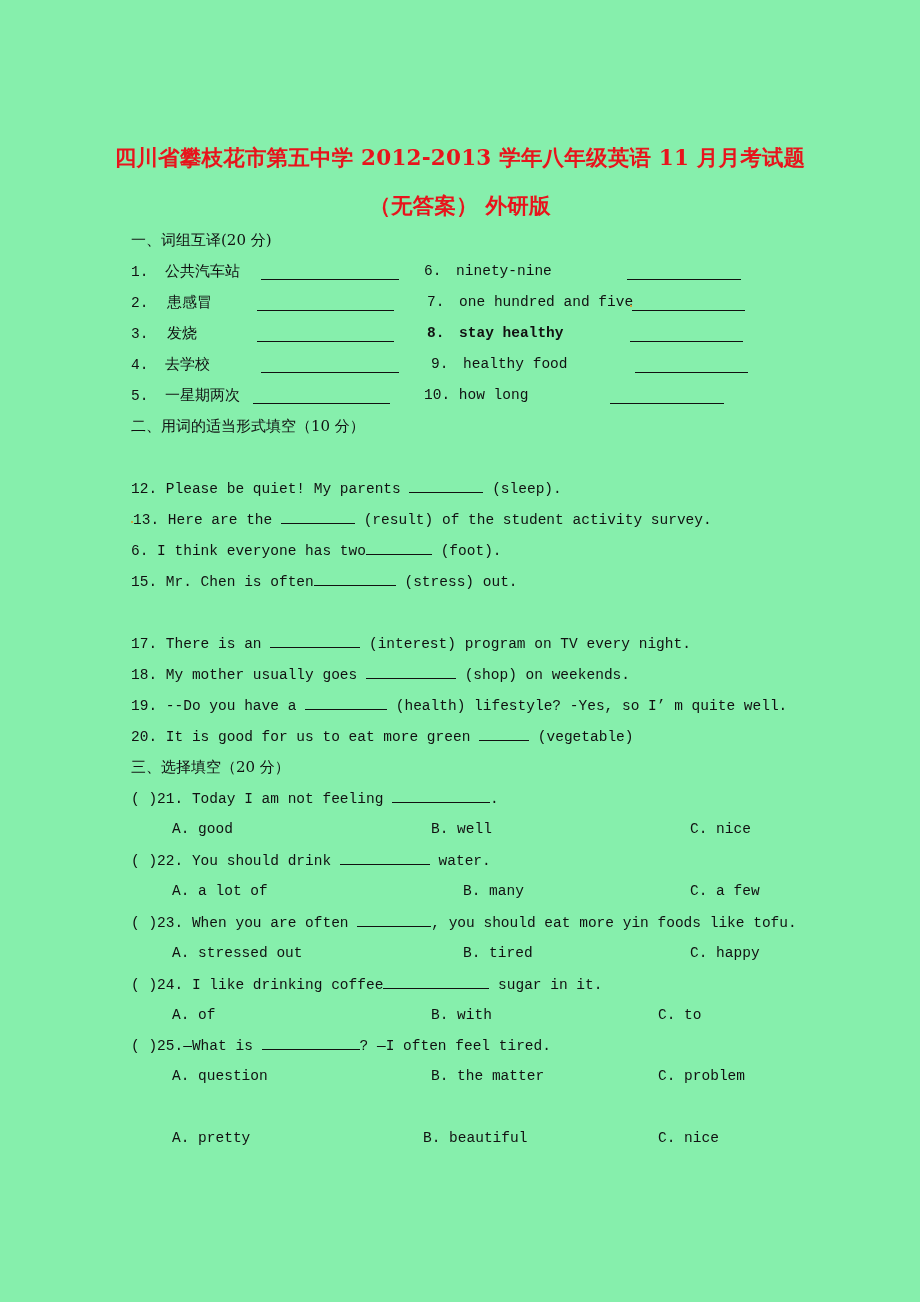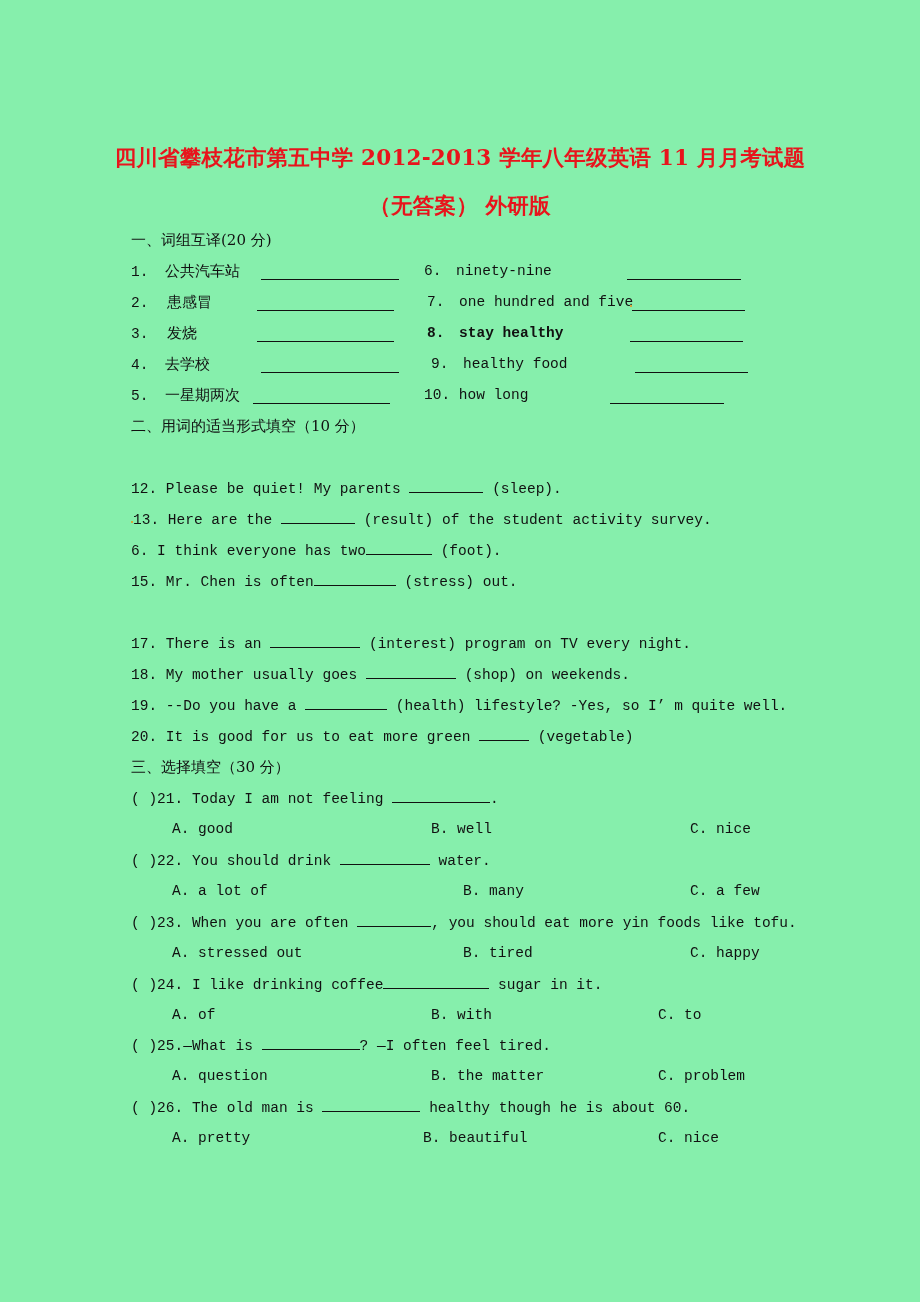--- a/index.html
+++ b/index.html
@@ -126,21 +126,21 @@
   <div class="line" style="left:131px; top:695px;">
     <span>19.</span>
     <span>--Do you have a </span><span class="ib" style="width:82px;"></span><span>  (health) lifestyle? -Yes, so I’ m quite well.</span>
   </div>
 
   <div class="line" style="left:131px; top:726px;">
     <span>20.</span>
     <span>It is good for us to eat more green </span><span class="ib" style="width:50px;"></span><span>      (vegetable)</span>
   </div>
 
-  <div class="line cn" style="left:131px; top:757px;">三、选择填空（30 分）</div>
+  <div class="line cn" style="left:131px; top:757px;">三、选择填空（20 分）</div>
 
   <div class="line" style="left:131px; top:788px;">
     <span>(     )</span><span>21.</span>
     <span>Today I am not feeling </span><span class="ib" style="width:98px;"></span><span>.</span>
   </div>
   <div class="line" style="left:172px; top:819px;">A. good</div>
   <div class="line" style="left:431px; top:819px;">B. well</div>
   <div class="line" style="left:690px; top:819px;">C. nice</div>
 
   <div class="line" style="left:131px; top:850px;">
@@ -167,21 +167,17 @@
   <div class="line" style="left:431px; top:1005px;">B. with</div>
   <div class="line" style="left:658px; top:1005px;">C. to</div>
 
   <div class="line" style="left:131px; top:1035px;">
     <span>(     )</span><span>25.</span><span>—What is </span><span class="ib" style="width:98px;"></span><span>?  —I often feel tired.</span>
   </div>
   <div class="line" style="left:172px; top:1066px;">A. question</div>
   <div class="line" style="left:431px; top:1066px;">B. the matter</div>
   <div class="line" style="left:658px; top:1066px;">C. problem</div>
 
-  <div class="line" style="left:131px; top:1097px;">
-    <span>(     )</span><span>26.</span>
-    <span>The old man is </span><span class="ib" style="width:98px;"></span><span> healthy though he is about 60.</span>
-  </div>
   <div class="line" style="left:172px; top:1128px;">A. pretty</div>
   <div class="line" style="left:423px; top:1128px;">B. beautiful</div>
   <div class="line" style="left:658px; top:1128px;">C. nice</div>
 
 </div>
 
 </body></html>

